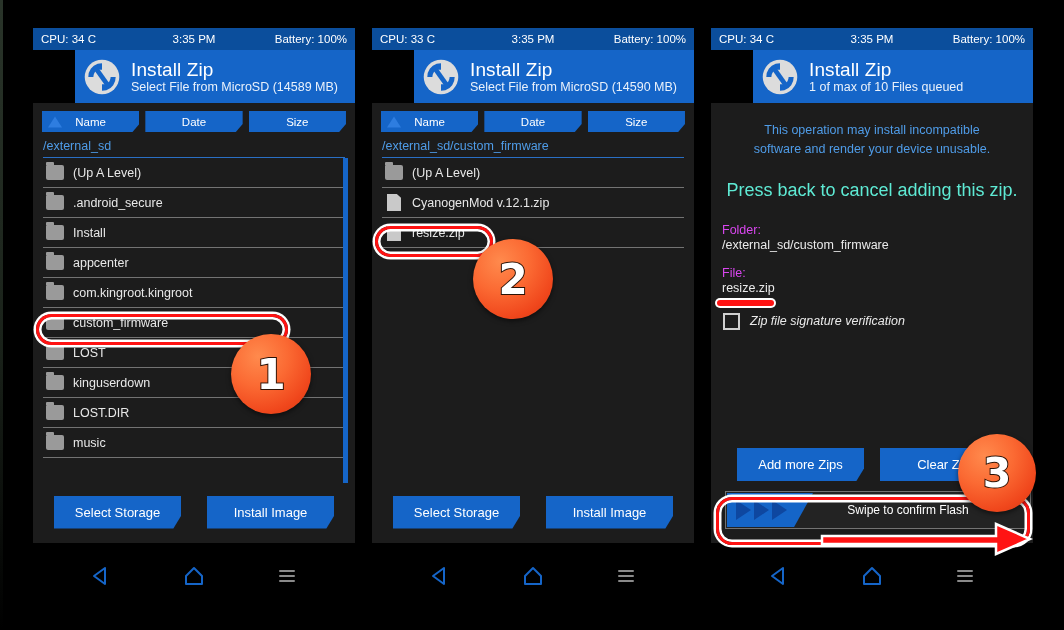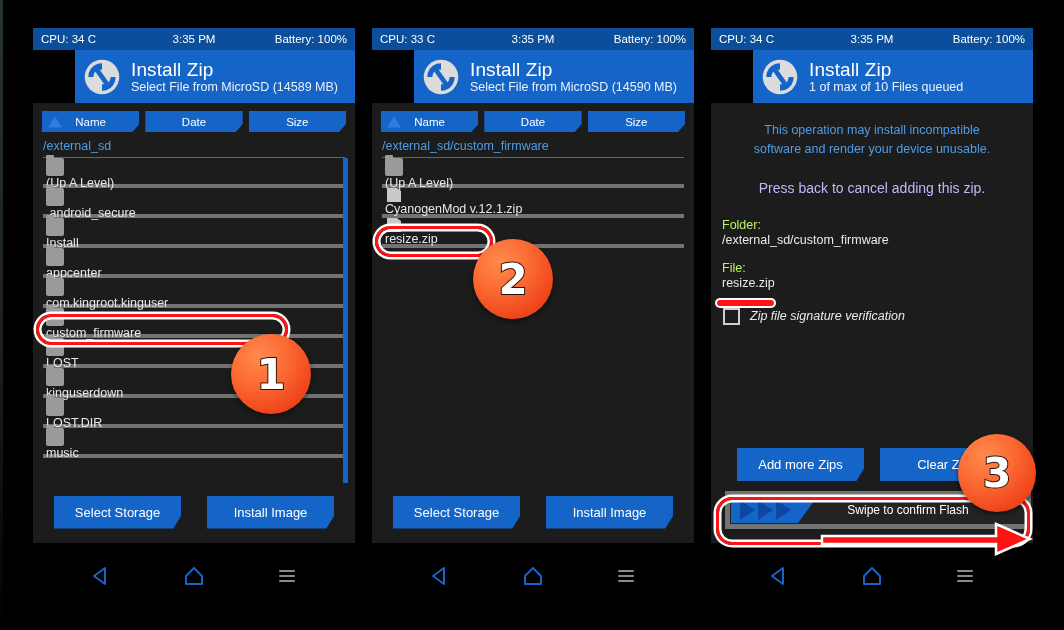--- a/index.html
+++ b/index.html
@@ -112,23 +112,23 @@
 
   
   .filelist {
     position: relative;
     border-top: 1px solid #2a6fc4;
     margin: 0 10px 0 10px;
   }
   .frow {
     height: 30px;
     display: flex;
-    border-bottom: 4px solid #737373;
+    align-items: center;
+    border-bottom: 1px solid #737373;
     padding-left: 3px;
-    flex-direction: column;
   }
   .fico { width: 18px; height: 15px; flex: 0 0 18px; margin-right: 9px; position: relative; }
   .fico.folder {
     background: #9a9a9a;
     border-radius: 1px 2px 2px 2px;
   }
   .fico.folder::before {
     content: "";
     position: absolute;
     left: 0; top: -3px;
@@ -186,27 +186,27 @@
 
   
   .warn {
     color: #4f9ce8;
     font-size: 12.5px;
     text-align: center;
     line-height: 1.55;
     padding: 18px 14px 0 14px;
   }
   .pressback {
-    color: #c4b5fd;
-    font-size: 14px;
+    color: #5eead4;
+    font-size: 18px;
     text-align: center;
     padding: 20px 14px 0 14px;
   }
   .lbl {
-    color: #bef264;
+    color: #d946ef;
     font-size: 12.5px;
     padding: 0 0 0 11px;
   }
   .val {
     color: #eaeaea;
     font-size: 12.5px;
     padding: 1px 0 0 11px;
   }
   .fld-block { margin-top: 22px; }
   .file-block { margin-top: 14px; }
@@ -232,21 +232,21 @@
     display: flex;
     justify-content: center;
     gap: 16px;
   }
   .swipebar-wrap {
     position: absolute;
     left: 14px; right: 2px;
     bottom: 14px;
     height: 38px;
     background: #232323;
-    border: 5px solid #737373;
+    border: 1px solid #737373;
     display: flex;
     align-items: center;
   }
   .swipe-fill {
     position: absolute;
     left: 1px; top: 1px; bottom: 1px;
     width: 86px;
     background: #1565c8;
     clip-path: polygon(0 0, 100% 0, 78% 100%, 0 100%);
   }
@@ -357,21 +357,21 @@
           <div class="frow">
             <span class="fico folder"></span>
             <span class="fname">Install</span>
           </div>
           <div class="frow">
             <span class="fico folder"></span>
             <span class="fname">appcenter</span>
           </div>
           <div class="frow">
             <span class="fico folder"></span>
-            <span class="fname">com.kingroot.kinguser</span>
+            <span class="fname">com.kingroot.kingroot</span>
           </div>
           <div class="frow">
             <span class="fico folder"></span>
             <span class="fname">custom_firmware</span>
           </div>
           <div class="frow">
             <span class="fico folder"></span>
             <span class="fname">LOST</span>
           </div>
           <div class="frow">

